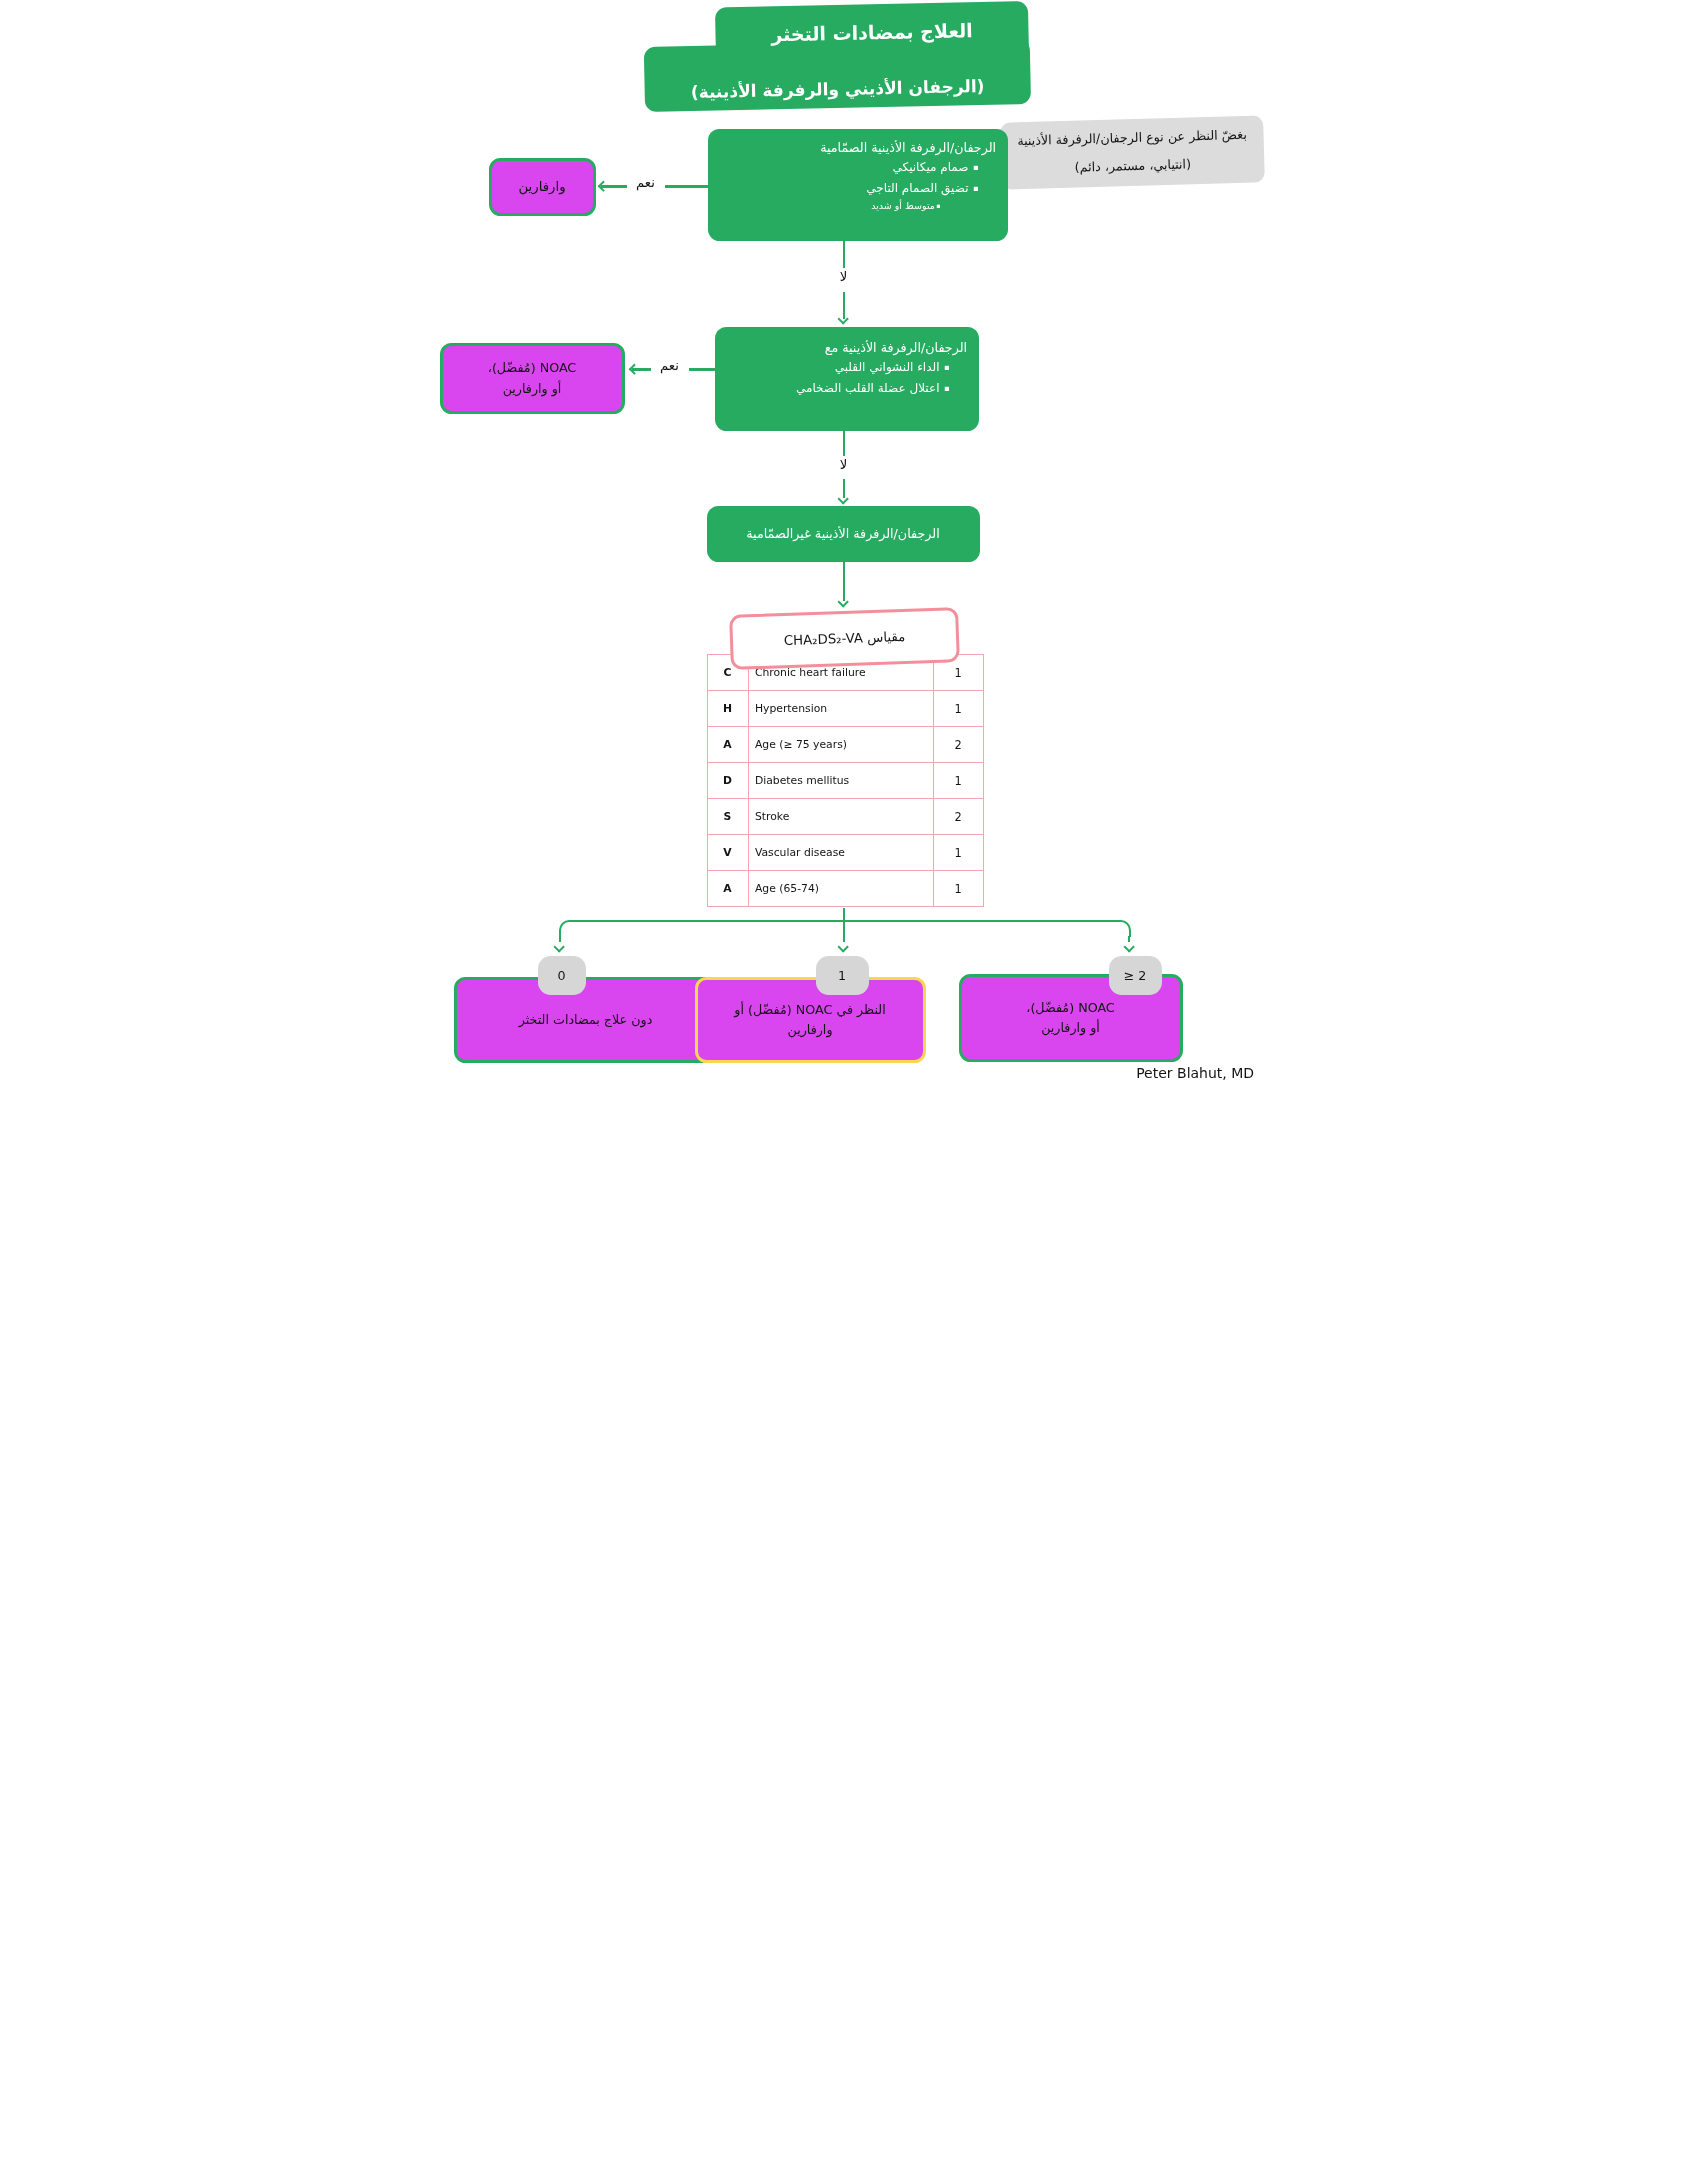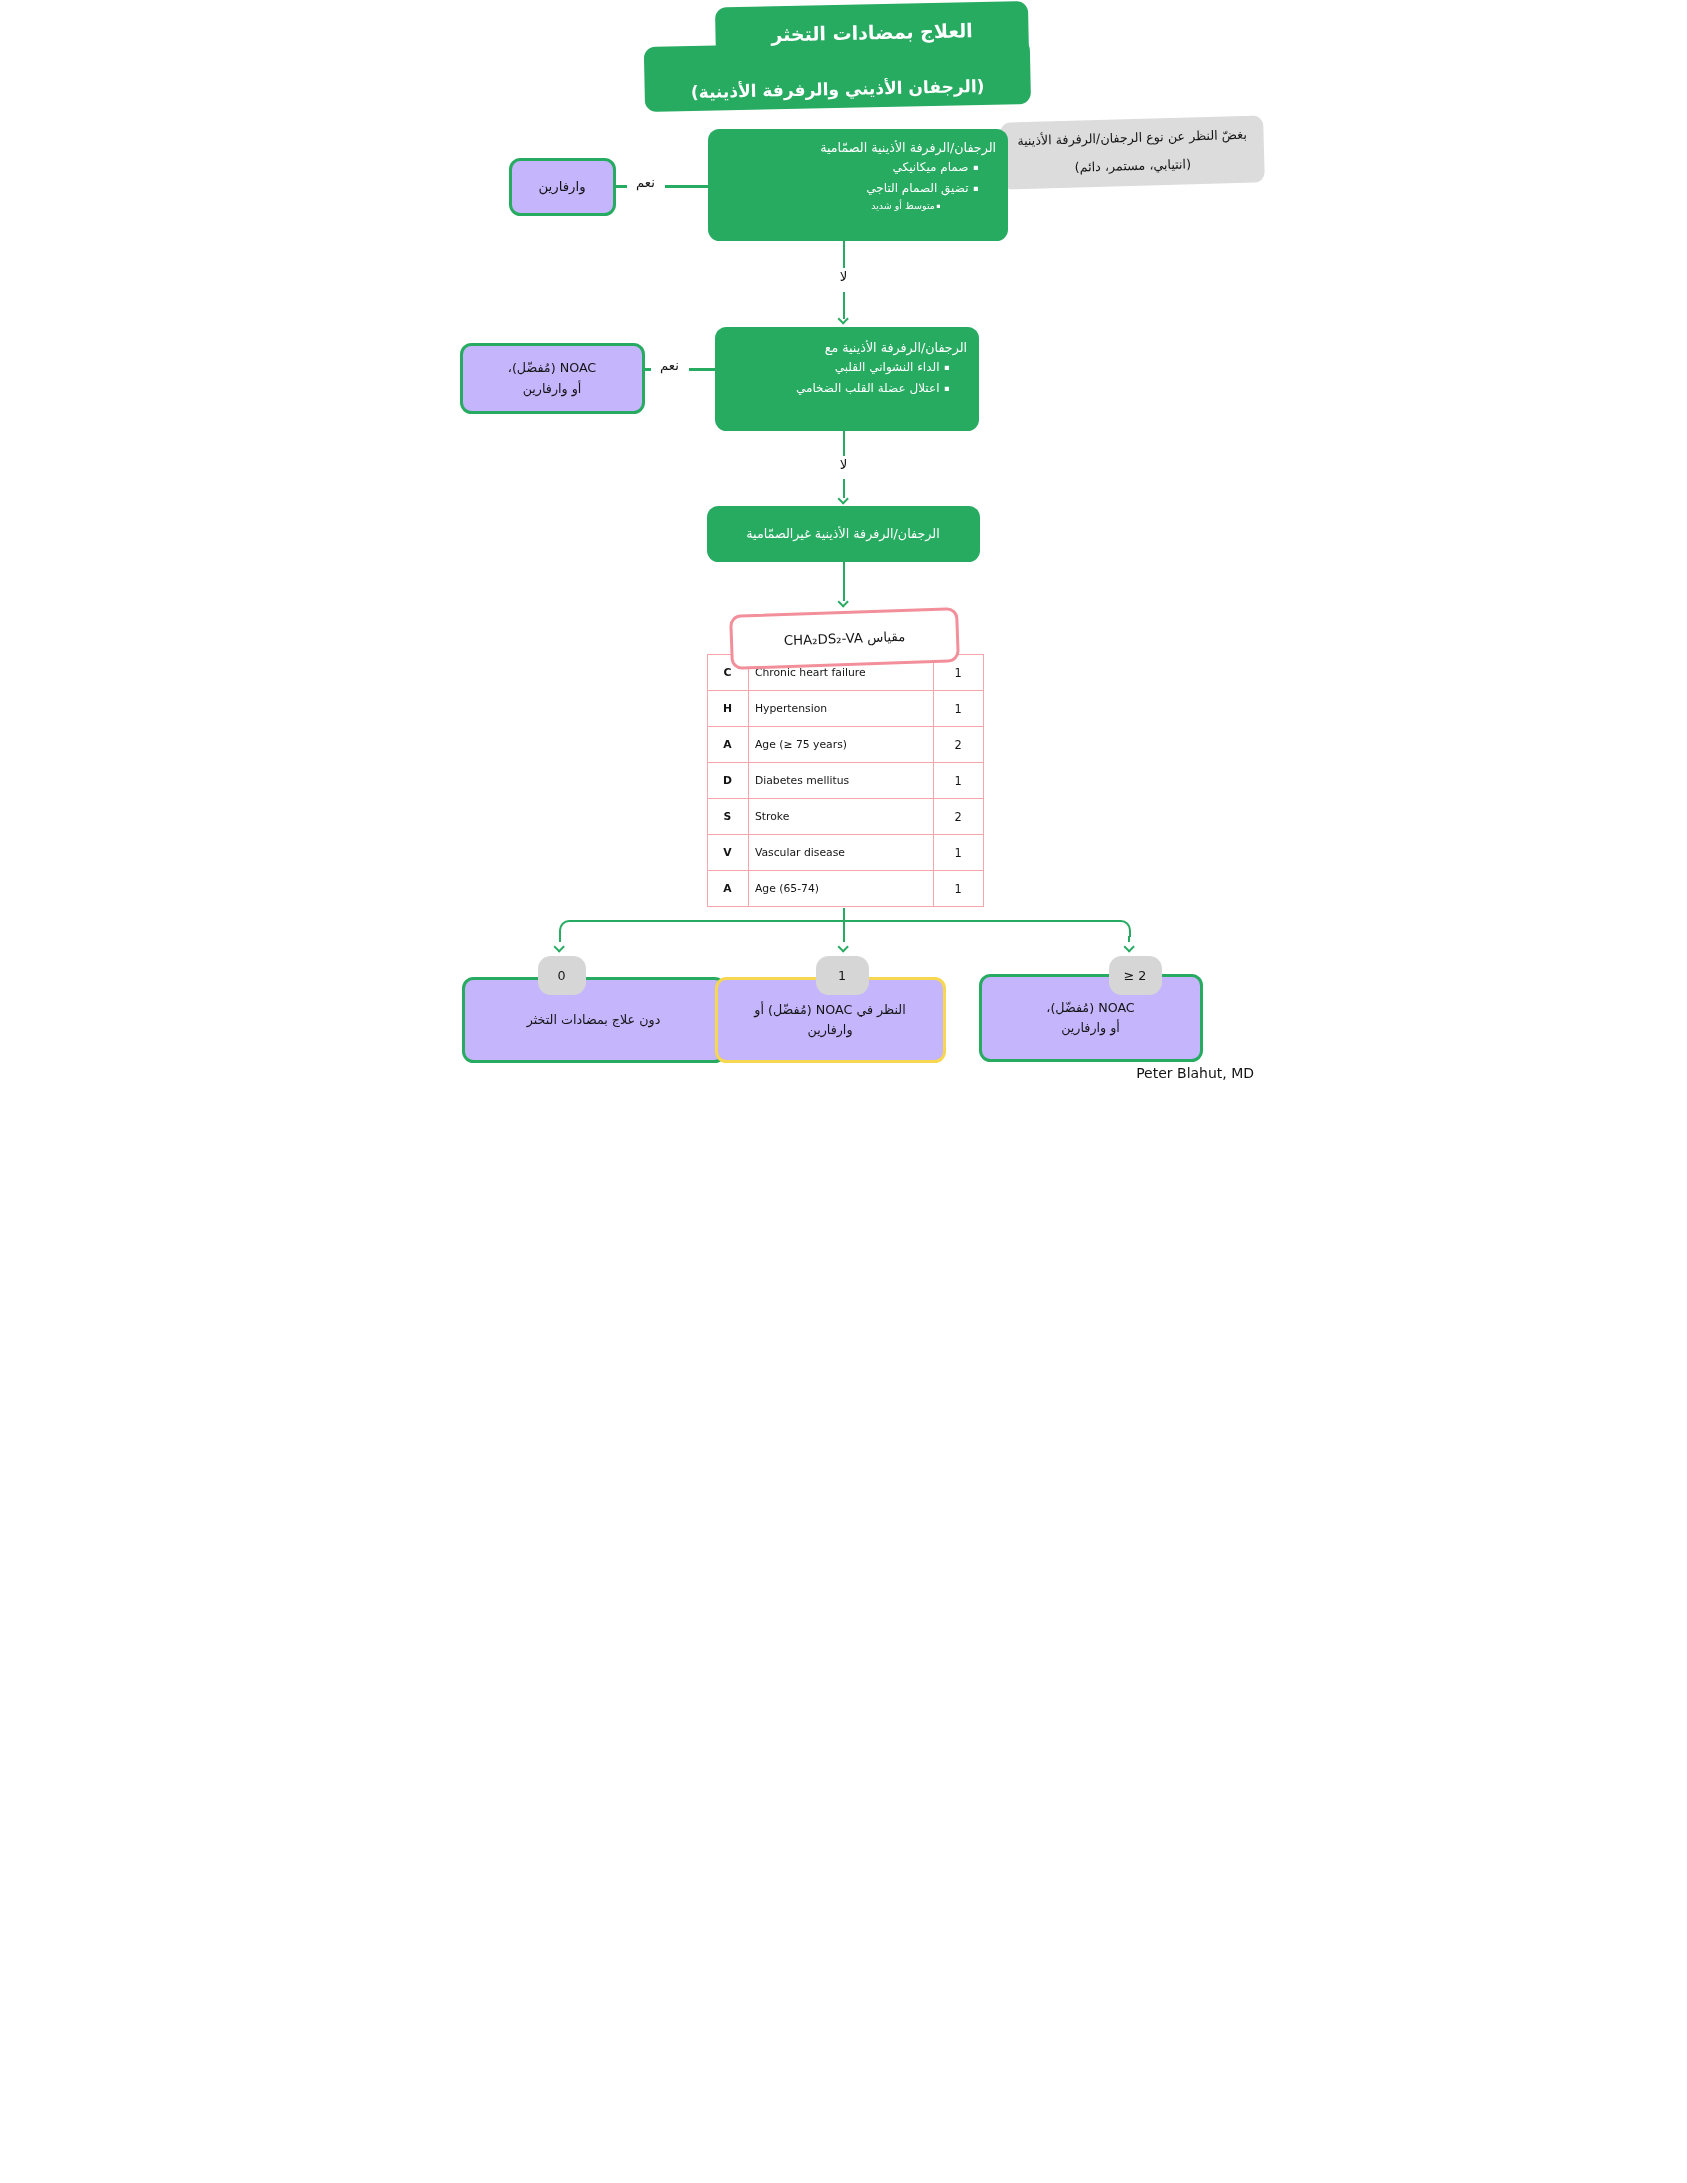--- a/index.html
+++ b/index.html
@@ -36,26 +36,26 @@
   .gbox .bul{font-size:12px;text-align:right;padding-right:29px;line-height:1.75;}
   .gbox .bul .mk{font-size:8.3px;vertical-align:1.3px;margin-left:4.4px;}
   .gbox .sub{font-size:9.5px;text-align:right;padding-right:67px;line-height:1.5;padding-left:8px;}
   .gbox .sub .mk{font-size:6.4px;vertical-align:1.3px;margin-left:1.3px;}
   #box-valvular{left:286px;top:129px;width:300px;height:112px;padding-top:9px;}
   #box-with{left:293px;top:327px;width:264px;height:104px;padding-top:11.4px;}
   #box-nonvalvular{left:285px;top:506px;width:273px;height:56px;display:flex;flex-direction:row;
         align-items:center;justify-content:center;font-size:12.7px;line-height:1.55;text-align:center;}
 
   
-  .obox{position:absolute;background:#c4b5fd;border:3.2px solid var(--green);border-radius:11.4px;direction:rtl;
+  .obox{position:absolute;background:#d946ef;border:3.2px solid var(--green);border-radius:11.4px;direction:rtl;
         display:flex;flex-direction:column;align-items:center;justify-content:center;text-align:center;
-        font-size:12.7px;line-height:1.6;color:var(--ink);z-index:2;margin-left:20px;}
+        font-size:12.7px;line-height:1.6;color:var(--ink);z-index:2;}
   #box-warfarin{left:67px;top:158px;width:107px;height:58px;font-size:13.3px;}
   #box-noac{left:18px;top:343px;width:185px;height:71px;}
-  #out-0{left:20px;top:977px;width:264px;height:86px;}
+  #out-0{left:32px;top:977px;width:264px;height:86px;}
   #out-1{left:273px;top:977px;width:231px;height:86px;border-color:var(--yellow);}
   #out-2{left:537px;top:974px;width:224px;height:88px;}
 
   
   .cha{position:absolute;left:308px;top:611px;width:229px;height:55px;background:#fff;border:3.2px solid var(--pink);
        border-radius:11.4px;transform:rotate(-2deg);z-index:5;display:flex;align-items:center;justify-content:center;
        font-size:13.3px;direction:rtl;color:var(--ink);}
 
   
   .score{position:absolute;left:285px;top:654px;width:276px;border-collapse:collapse;table-layout:fixed;

